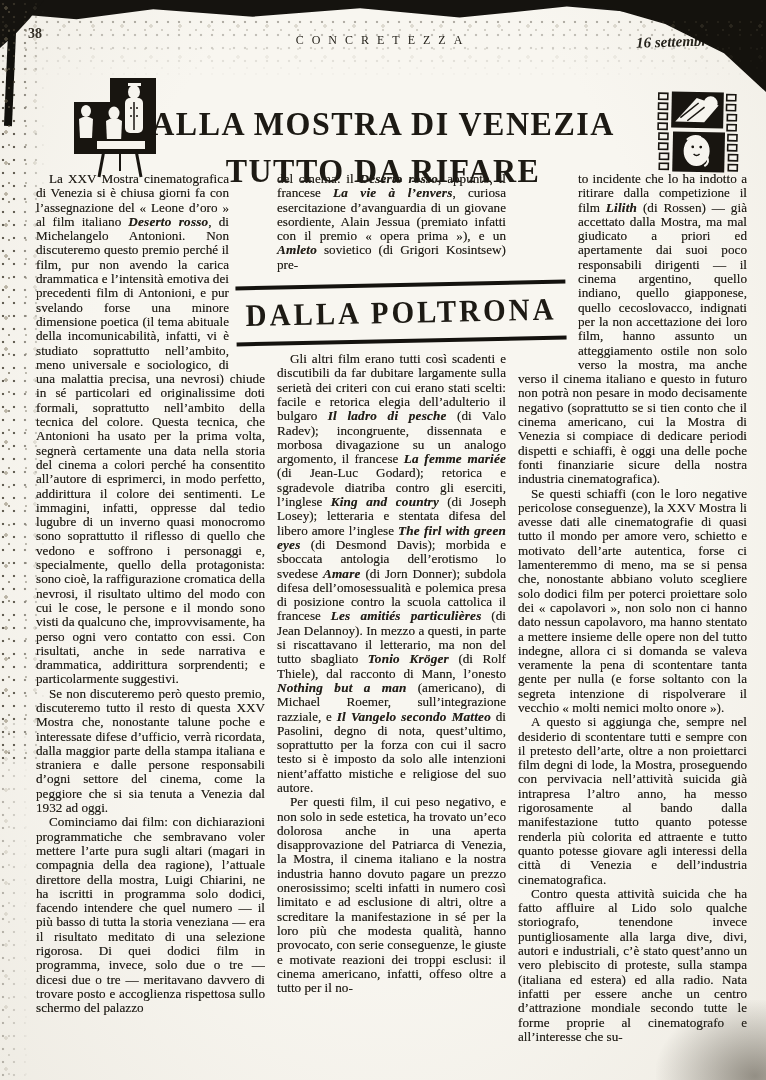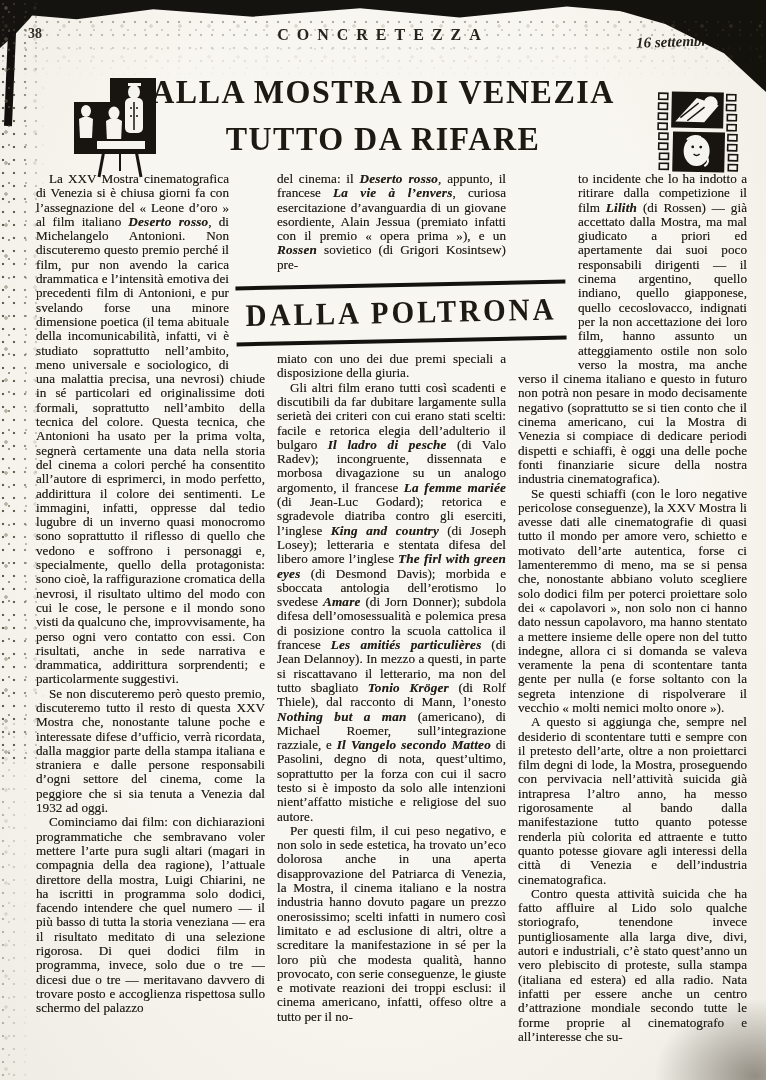--- a/index.html
+++ b/index.html
@@ -28,27 +28,27 @@
     -webkit-mask-image:linear-gradient(to right,#000,transparent);
     mask-image:linear-gradient(to right,#000,transparent);}
   .noise-top{top:18px;left:0;width:766px;height:60px;opacity:.5;
     -webkit-mask-image:linear-gradient(#000,transparent);
     mask-image:linear-gradient(#000,transparent);}
   .scan-br{right:0;bottom:0;width:110px;height:80px;
     background:radial-gradient(ellipse at 90% 95%, rgba(72,66,54,.55), rgba(72,66,54,0) 72%);}
 
   
   .pageno{position:absolute;left:28px;top:26px;font-size:14px;font-weight:bold;color:#343027;}
-  .masthead{position:absolute;left:0;right:0;top:26px;text-align:center;
-    font-size:16px;font-weight:bold;letter-spacing:8px;color:#26231c;}
+  .masthead{position:absolute;left:0;right:0;top:33px;text-align:center;
+    font-size:12px;font-weight:normal;letter-spacing:8px;color:#26231c;}
   .dateline{position:absolute;right:18px;top:33px;font-size:15px;font-style:italic;
     font-weight:bold;transform:rotate(-1.8deg);color:#26231c;}
 
   
-  .headline{position:absolute;left:113px;top:68px;width:540px;text-align:center;
+  .headline{position:absolute;left:113px;top:100px;width:540px;text-align:center;
     font-weight:bold;letter-spacing:1.5px;line-height:47px;color:#1d1a14;}
   .headline div{font-size:32px;transform:scaleY(1.06);}
 
   
   .illu-left{position:absolute;left:74px;top:78px;z-index:2;}
   .illu-right{position:absolute;left:654px;top:90px;z-index:2;transform:rotate(1.2deg);}
 
   
   .banner{position:absolute;left:236px;top:283px;width:330px;height:52px;z-index:3;
     border-top:4px solid #14120e;border-bottom:4px solid #14120e;
@@ -154,23 +154,22 @@
 
   <div class="columns">
 
     <div class="col">
       <p class="par indent"><span class="notch-r"></span><span>La XXV Mostra cinematografica di Venezia si è chiusa giorni fa con l’assegnazione del « Leone d’oro » al film italiano <i>Deserto rosso</i>, di Michelangelo Antonioni. Non discuteremo questo premio perché il film, pur non avendo la carica drammatica e l’intensità emotiva dei precedenti film di Antonioni, e pur svelando forse una minore dimensione poetica (il tema abituale della incomunicabilità, infatti, vi è studiato soprattutto nell’ambito, meno universale e sociologico, di una malattia precisa, una nevrosi) chiude in sé particolari ed originalissime doti formali, soprattutto nell’ambito della tecnica del colore. Questa tecnica, che Antonioni ha usato per la prima volta, segnerà certamente una data nella storia del cinema a colori perché ha consentito all’autore di esprimerci, in modo perfetto, addirittura il colore dei sentimenti. Le immagini, infatti, oppresse dal tedio lugubre di un inverno quasi monocromo sono soprattutto il riflesso di quello che vedono e soffrono i personaggi e, specialmente, quello della protagonista: sono cioè, la raffigurazione cromatica della nevrosi, il risultato ultimo del modo con cui le cose, le persone e il mondo sono visti da qualcuno che, improvvisamente, ha perso ogni vero contatto con essi. Con risultati, anche in sede narrativa e drammatica, addirittura sorprendenti; e particolarmente suggestivi.</span></p>
       <p class="par indent"><span>Se non discuteremo però questo premio, discuteremo tutto il resto di questa XXV Mostra che, nonostante talune poche e interessate difese d’ufficio, verrà ricordata, dalla maggior parte della stampa italiana e straniera e dalle persone responsabili d’ogni settore del cinema, come la peggiore che si sia tenuta a Venezia dal 1932 ad oggi.</span></p>
       <p class="par indent"><span>Cominciamo dai film: con dichiarazioni programmatiche che sembravano voler mettere l’arte pura sugli altari (magari in compagnia della dea ragione), l’attuale direttore della mostra, Luigi Chiarini, ne ha iscritti in programma solo dodici, facendo intendere che quel numero — il più basso di tutta la storia veneziana — era il risultato meditato di una selezione rigorosa. Di quei dodici film in programma, invece, solo due o tre — dicesi due o tre — meritavano davvero di trovare posto e accoglienza rispettosa sullo schermo del palazzo</span></p>
     </div>
 
     <div class="col">
-      <p class="par"><span>del cinema: il <i>Deserto rosso</i>, appunto, il francese <i>La vie à l’envers</i>, curiosa esercitazione d’avanguardia di un giovane esordiente, Alain Jessua (premiato infatti con il premio « opera prima »), e un <i>Rossen</i> sovietico (di Grigori Kosintsew) pre-</span></p>
+      <p class="par"><span>del cinema: il <i>Deserto rosso</i>, appunto, il francese <i>La vie à l’envers</i>, curiosa esercitazione d’avanguardia di un giovane esordiente, Alain Jessua (premiato infatti con il premio « opera prima »), e un <i>Amleto</i> sovietico (di Grigori Kosintsew) pre-</span></p>
       <div class="banner-gap"></div>
-      <p class="par"><span>miato con uno dei due premi speciali a disposizione della giuria.</span></p>
       <p class="par indent"><span>Gli altri film erano tutti così scadenti e discutibili da far dubitare largamente sulla serietà dei criteri con cui erano stati scelti: facile e retorica elegia dell’adulterio il bulgaro <i>Il ladro di pesche</i> (di Valo Radev); incongruente, dissennata e morbosa divagazione su un analogo argomento, il francese <i>La femme mariée</i> (di Jean-Luc Godard); retorica e sgradevole diatriba contro gli eserciti, l’inglese <i>King and country</i> (di Joseph Losey); letteraria e stentata difesa del libero amore l’inglese <i>The firl with green eyes</i> (di Desmond Davis); morbida e sboccata antologia dell’erotismo lo svedese <i>Amare</i> (di Jorn Donner); subdola difesa dell’omosessualità e polemica presa di posizione contro la scuola cattolica il francese <i>Les amitiés particulières</i> (di Jean Delannoy). In mezzo a questi, in parte si riscattavano il letterario, ma non del tutto sbagliato <i>Tonio Kröger</i> (di Rolf Thiele), dal racconto di Mann, l’onesto <i>Nothing but a man</i> (americano), di Michael Roemer, sull’integrazione razziale, e <i>Il Vangelo secondo Matteo</i> di Pasolini, degno di nota, quest’ultimo, soprattutto per la forza con cui il sacro testo si è imposto da solo alle intenzioni nient’affatto mistiche e religiose del suo autore.</span></p>
       <p class="par indent"><span>Per questi film, il cui peso negativo, e non solo in sede estetica, ha trovato un’eco dolorosa anche in una aperta disapprovazione del Patriarca di Venezia, la Mostra, il cinema italiano e la nostra industria hanno dovuto pagare un prezzo onerosissimo; scelti infatti in numero così limitato e ad esclusione di altri, oltre a screditare la manifestazione in sé per la loro più che modesta qualità, hanno provocato, con serie conseguenze, le giuste e motivate reazioni dei troppi esclusi: il cinema americano, infatti, offeso oltre a tutto per il no-</span></p>
     </div>
 
     <div class="col">
       <p class="par"><span class="notch-l"></span><span>to incidente che lo ha indotto a ritirare dalla competizione il film <i>Lilith</i> (di Rossen) — già accettato dalla Mostra, ma mal giudicato a priori ed apertamente dai suoi poco responsabili dirigenti — il cinema argentino, quello indiano, quello giapponese, quello cecoslovacco, indignati per la non accettazione dei loro film, hanno assunto un atteggiamento ostile non solo verso la mostra, ma anche verso il cinema italiano e questo in futuro non potrà non pesare in modo decisamente negativo (soprattutto se si tien conto che il cinema americano, cui la Mostra di Venezia si compiace di dedicare periodi dispetti e schiaffi, è oggi una delle poche fonti finanziarie sicure della nostra industria cinematografica).</span></p>
       <p class="par indent"><span>Se questi schiaffi (con le loro negative pericolose conseguenze), la XXV Mostra li avesse dati alle cinematografie di quasi tutto il mondo per amore vero, schietto e motivato dell’arte autentica, forse ci lamenteremmo di meno, ma se si pensa che, nonostante abbiano voluto scegliere solo dodici film per poterci proiettare solo dei « capolavori », non solo non ci hanno dato nessun capolavoro, ma hanno stentato a mettere insieme delle opere non del tutto indegne, allora ci si domanda se valeva veramente la pena di scontentare tanta gente per nulla (e forse soltanto con la segreta intenzione di rispolverare il vecchio « molti nemici molto onore »).</span></p>
       <p class="par indent"><span>A questo si aggiunga che, sempre nel desiderio di scontentare tutti e sempre con il pretesto dell’arte, oltre a non proiettarci film degni di lode, la Mostra, proseguendo con pervivacia nell’attività suicida già intrapresa l’altro anno, ha messo rigorosamente al bando dalla manifestazione tutto quanto potesse renderla più colorita ed attraente e tutto quanto potesse giovare agli interessi della città di Venezia e dell’industria cinematografica.</span></p>
       <p class="par indent"><span>Contro questa attività suicida che ha fatto affluire al Lido solo qualche storiografo, tenendone invece puntigliosamente alla larga dive, divi, autori e industriali, c’è stato quest’anno un vero plebiscito di proteste, sulla stampa (italiana ed estera) ed alla radio. Nata infatti per essere anche un centro d’attrazione mondiale secondo tutte le forme proprie al cinematografo e all’interesse che su-</span></p>
     </div>

